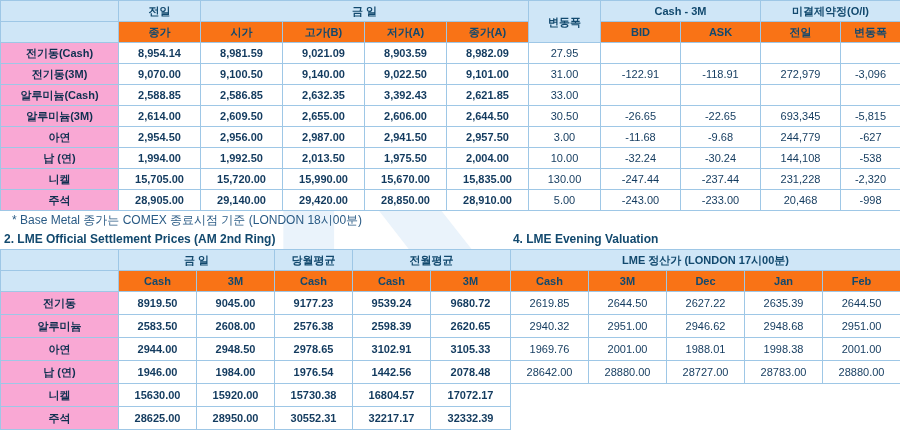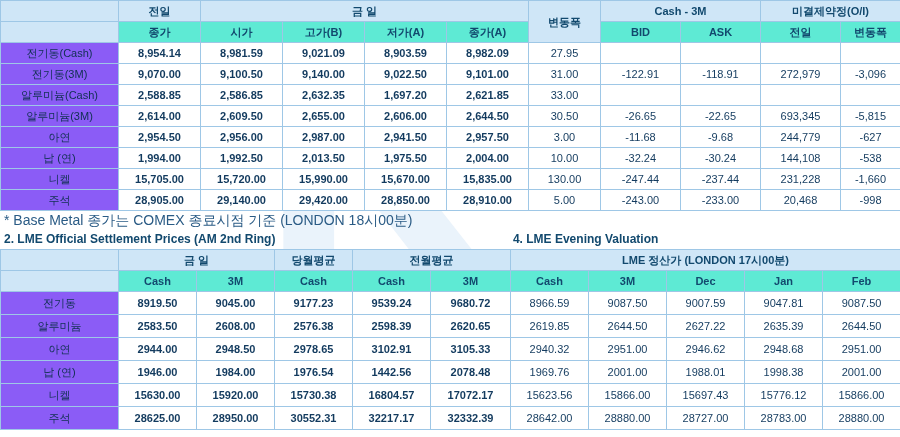--- a/index.html
+++ b/index.html
@@ -28,26 +28,26 @@
     border:1px solid #9ec7e6;
     padding:0;
     height:20px;
     text-align:center;
     font-size:11px;
     line-height:20px;
     white-space:nowrap;
     overflow:hidden;
   }
   .hdr{background:#cfe6f7;font-weight:bold;color:#12496e;}
-  .hdr2{background:#5eead4;font-weight:bold;color:#12496e;}
-  .rowlabel{background:#8b5cf6;font-weight:normal;color:#0f3050;}
+  .hdr2{background:#f97316;font-weight:bold;color:#12496e;}
+  .rowlabel{background:#f9a8d4;font-weight:bold;color:#0f3050;}
   .num{background:#ffffff;font-weight:bold;color:#123a5e;}
   .numlight{background:#ffffff;color:#123a5e;}
   .note{
-    font-size:14px;color:#2a5b85;padding:2px 4px;position:relative;z-index:1;
+    font-size:12px;color:#2a5b85;padding:2px 12px;position:relative;z-index:1;
     height:14px;line-height:14px;
   }
   .sectionbar{position:relative;z-index:1;display:flex;width:900px;}
   .sectiontitle{
     font-size:12px;font-weight:bold;color:#12496e;
     padding:2px 4px;line-height:16px;
   }
   .s2{width:510px;}
   .s3{width:390px;}
   .t2{width:510px;float:left;}
@@ -122,21 +122,21 @@
     <td class="numlight">-122.91</td>
     <td class="numlight">-118.91</td>
     <td class="numlight">272,979</td>
     <td class="numlight">-3,096</td>
   </tr>
   <tr>
     <td class="rowlabel">알루미늄(Cash)</td>
     <td class="num">2,588.85</td>
     <td class="num">2,586.85</td>
     <td class="num">2,632.35</td>
-    <td class="num">1,697.20</td>
+    <td class="num">3,392.43</td>
     <td class="num">2,621.85</td>
     <td class="numlight">33.00</td>
     <td class="numlight"></td>
     <td class="numlight"></td>
     <td class="numlight"></td>
     <td class="numlight"></td>
   </tr>
   <tr>
     <td class="rowlabel">알루미늄(3M)</td>
     <td class="num">2,614.00</td>
@@ -180,21 +180,21 @@
     <td class="rowlabel">니켈</td>
     <td class="num">15,705.00</td>
     <td class="num">15,720.00</td>
     <td class="num">15,990.00</td>
     <td class="num">15,670.00</td>
     <td class="num">15,835.00</td>
     <td class="numlight">130.00</td>
     <td class="numlight">-247.44</td>
     <td class="numlight">-237.44</td>
     <td class="numlight">231,228</td>
-    <td class="numlight">-1,660</td>
+    <td class="numlight">-2,320</td>
   </tr>
   <tr>
     <td class="rowlabel">주석</td>
     <td class="num">28,905.00</td>
     <td class="num">29,140.00</td>
     <td class="num">29,420.00</td>
     <td class="num">28,850.00</td>
     <td class="num">28,910.00</td>
     <td class="numlight">5.00</td>
     <td class="numlight">-243.00</td>
@@ -304,27 +304,20 @@
     <td class="hdr" colspan="5">LME 정산가 (LONDON 17시00분)</td>
   </tr>
   <tr>
     <td class="hdr2">Cash</td>
     <td class="hdr2">3M</td>
     <td class="hdr2">Dec</td>
     <td class="hdr2">Jan</td>
     <td class="hdr2">Feb</td>
   </tr>
   <tr class="tall">
-    <td class="numlight tall">8966.59</td>
-    <td class="numlight tall">9087.50</td>
-    <td class="numlight tall">9007.59</td>
-    <td class="numlight tall">9047.81</td>
-    <td class="numlight tall">9087.50</td>
-  </tr>
-  <tr class="tall">
     <td class="numlight tall">2619.85</td>
     <td class="numlight tall">2644.50</td>
     <td class="numlight tall">2627.22</td>
     <td class="numlight tall">2635.39</td>
     <td class="numlight tall">2644.50</td>
   </tr>
   <tr class="tall">
     <td class="numlight tall">2940.32</td>
     <td class="numlight tall">2951.00</td>
     <td class="numlight tall">2946.62</td>
@@ -332,27 +325,20 @@
     <td class="numlight tall">2951.00</td>
   </tr>
   <tr class="tall">
     <td class="numlight tall">1969.76</td>
     <td class="numlight tall">2001.00</td>
     <td class="numlight tall">1988.01</td>
     <td class="numlight tall">1998.38</td>
     <td class="numlight tall">2001.00</td>
   </tr>
   <tr class="tall">
-    <td class="numlight tall">15623.56</td>
-    <td class="numlight tall">15866.00</td>
-    <td class="numlight tall">15697.43</td>
-    <td class="numlight tall">15776.12</td>
-    <td class="numlight tall">15866.00</td>
-  </tr>
-  <tr class="tall">
     <td class="numlight tall">28642.00</td>
     <td class="numlight tall">28880.00</td>
     <td class="numlight tall">28727.00</td>
     <td class="numlight tall">28783.00</td>
     <td class="numlight tall">28880.00</td>
   </tr>
 </tbody>
     </table>
 </div>
 <div class="clear"></div>

